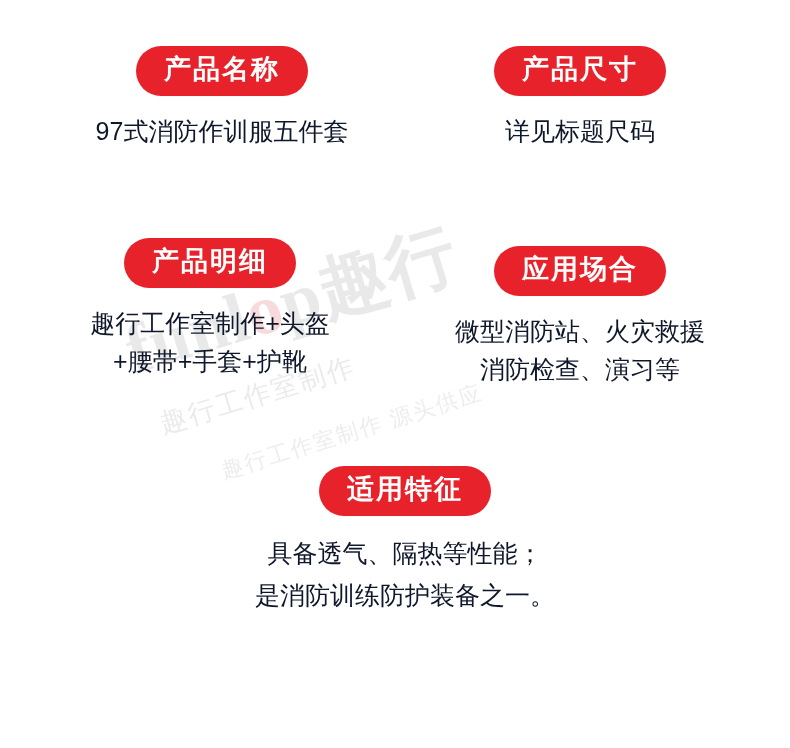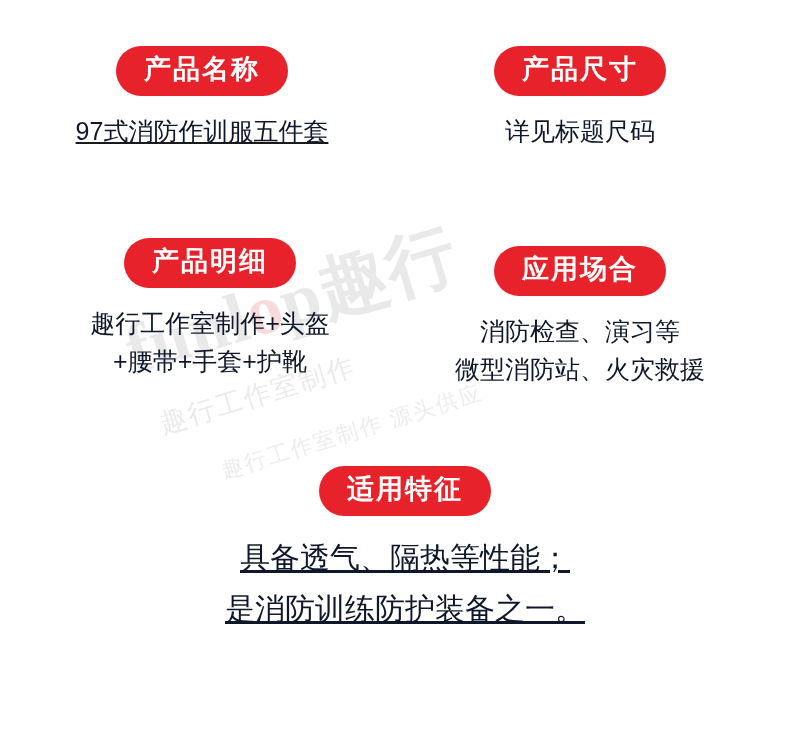--- a/index.html
+++ b/index.html
@@ -93,30 +93,29 @@
 
   .block .body {
     font-size: 25px;
     color: #0f172a;
     line-height: 1.55;
     margin-top: 16px;
     white-space: nowrap;
   }
 
   
-  #blk-name   { left: 32px;  top: 46px;  width: 340px; text-decoration: underline; }
+  #blk-name   { left: 52px;  top: 46px;  width: 340px; }
   #blk-size   { left: 410px; top: 46px;  width: 340px; }
   #blk-detail { left: 40px;  top: 238px; width: 340px; }
   #blk-scene  { left: 410px; top: 246px; width: 340px; }
   #blk-feat   { left: 155px; top: 466px; width: 500px; }
 
   #blk-feat .body {
-    font-size: 30px;
+    font-size: 25px;
     line-height: 1.7;
-    text-decoration: underline;
   }
 
   .line { display: block; }
 </style>
 </head>
 <body>
 
 <div class="page">
 
   <div class="watermark">
@@ -145,22 +144,22 @@
       <div class="pill">产品明细</div>
       <div class="body">
         <span class="line">趣行工作室制作+头盔</span>
         <span class="line">+腰带+手套+护靴</span>
       </div>
     </div>
 
     <div class="block" id="blk-scene">
       <div class="pill">应用场合</div>
       <div class="body">
+        <span class="line">微型消防站、火灾救援</span>
         <span class="line">消防检查、演习等</span>
-        <span class="line">微型消防站、火灾救援</span>
       </div>
     </div>
 
     <div class="block" id="blk-feat">
       <div class="pill">适用特征</div>
       <div class="body">
         <span class="line">具备透气、隔热等性能；</span>
         <span class="line">是消防训练防护装备之一。</span>
       </div>
     </div>

